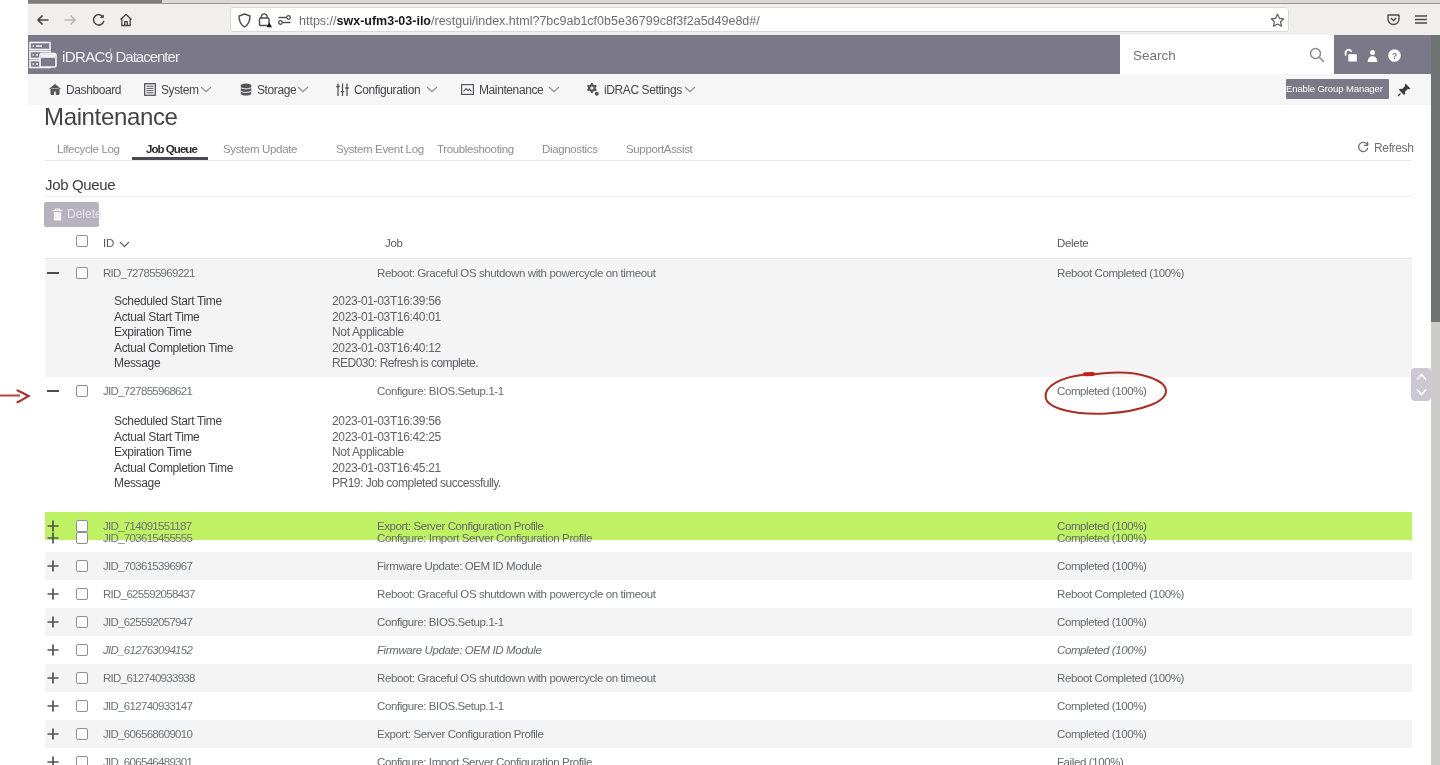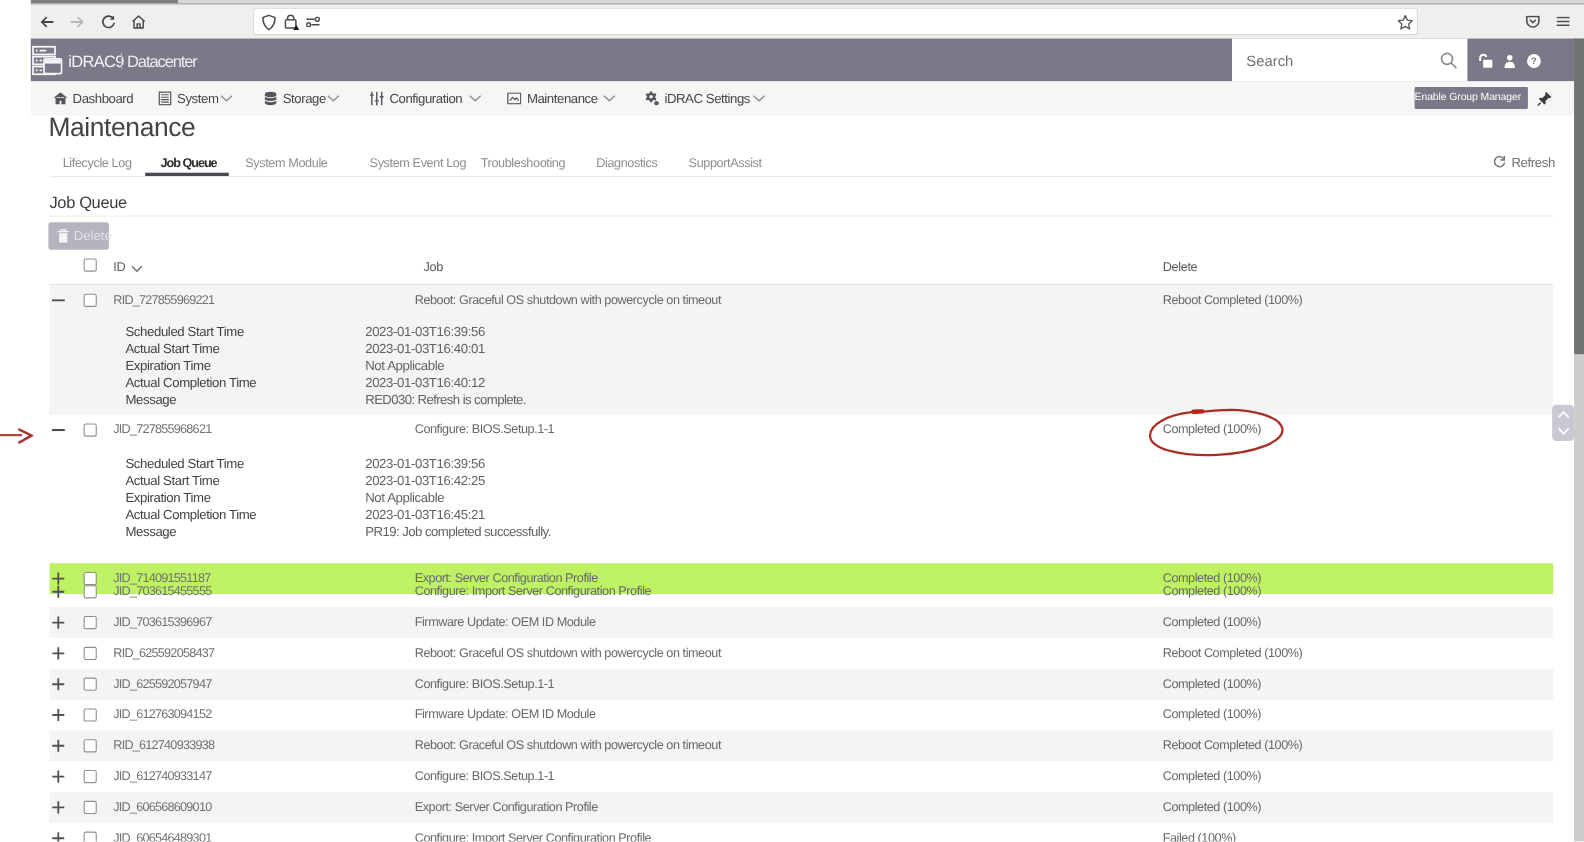--- a/index.html
+++ b/index.html
@@ -46,20 +46,21 @@
     <path d="M8.6 15.2 L14 15.2 L11.3 10.6 Z" fill="#1a1a1a"></path>
   </svg>
 
   <svg class="abs" style="left:278px;top:15px" width="13" height="10" viewBox="0 0 13 10">
     <path d="M0.5 2.5 H8" stroke="#4c4c4c" stroke-width="1.4"></path>
     <circle cx="10.5" cy="2.5" r="1.8" fill="none" stroke="#4c4c4c" stroke-width="1.3"></circle>
     <path d="M5 7.5 H12.5" stroke="#4c4c4c" stroke-width="1.4"></path>
     <circle cx="2.5" cy="7.5" r="1.8" fill="none" stroke="#4c4c4c" stroke-width="1.3"></circle>
   </svg>
 
+  <div class="abs" style="left:299px;top:14px;font-size:12.5px;color:#6d6d6d;white-space:nowrap;">https://<span style="color:#191919;font-weight:bold;">swx-ufm3-03-ilo</span>/restgui/index.html?7bc9ab1cf0b5e36799c8f3f2a5d49e8d#/</div>
 
   <svg class="abs" style="left:1270px;top:13px" width="15" height="15" viewBox="0 0 15 15">
     <path d="M7.5 1.2 L9.4 5.3 L13.8 5.8 L10.6 8.8 L11.5 13.2 L7.5 11 L3.5 13.2 L4.4 8.8 L1.2 5.8 L5.6 5.3 Z" fill="none" stroke="#585858" stroke-width="1.2" stroke-linejoin="round"></path>
   </svg>
 
   <svg class="abs" style="left:1387px;top:14px" width="13" height="12" viewBox="0 0 13 12">
     <path d="M1 1 H12 V5 A 5.5 5.5 0 0 1 1 5 Z" fill="none" stroke="#4c4c4c" stroke-width="1.4" stroke-linejoin="round"></path>
     <path d="M3.8 4 L6.5 6.6 L9.2 4" fill="none" stroke="#4c4c4c" stroke-width="1.4"></path>
   </svg>
 
@@ -173,21 +174,21 @@
   <svg class="abs" style="left:1397px;top:82px" width="15" height="15" viewBox="0 0 15 15">
     <path d="M8.5 1.5 L13.5 6.5 L12 7.2 L10.8 7 L8 9.8 L8.2 12 L7 13 L2 8 L3 6.8 L5.2 7 L8 4.2 L7.8 3 Z" fill="#3c3c3c"></path>
     <path d="M3.5 11.5 L1 14" stroke="#3c3c3c" stroke-width="1.3"></path>
   </svg>
 
   <div class="abs" style="left:44px;top:103px;font-size:24px;letter-spacing:-0.35px;color:#434343;">Maintenance</div>
 
   <div class="abs" style="left:45px;top:160px;width:1366px;height:1px;background:#e8e8e8;"></div>
   <div class="abs tab" style="left:57px;">Lifecycle Log</div>
   <div class="abs tab tab-on" style="left:146px;letter-spacing:-0.95px;">Job Queue</div>
-  <div class="abs tab" style="left:223px;">System Module</div>
+  <div class="abs tab" style="left:223px;">System Update</div>
   <div class="abs tab" style="left:336px;">System Event Log</div>
   <div class="abs tab" style="left:437px;">Troubleshooting</div>
   <div class="abs tab" style="left:542px;">Diagnostics</div>
   <div class="abs tab" style="left:626px;">SupportAssist</div>
   <div class="abs" style="left:132px;top:157px;width:76px;height:3px;background:#4c4851;"></div>
 
   <svg class="abs" style="left:1357px;top:141px" width="12" height="12" viewBox="0 0 12 12">
     <path d="M10.2 3.6 A 4.6 4.6 0 1 0 10.8 6.6" fill="none" stroke="#717171" stroke-width="1.3"></path>
     <path d="M10.6 0.8 L10.6 4.4 L7 4.4" fill="none" stroke="#717171" stroke-width="1.3"></path>
   </svg>
@@ -278,21 +279,21 @@
     </div>
     <div class="abs row" style="top:410.5px;background:#f4f4f5;">
       <svg class="abs" style="left:2px;top:8px" width="12" height="12" viewBox="0 0 12 12">
             <path d="M6 0.5 V11.5 M0.5 6 H11.5" stroke="#525254" stroke-width="1.7"></path>
           </svg>
       <div class="abs cb" style="left:31px;top:8px;"></div>
       <div class="abs c-id">JID_625592057947</div>
       <div class="abs c-job">Configure: BIOS.Setup.1-1</div>
       <div class="abs c-st">Completed (100%)</div>
     </div>
-    <div class="abs row" style="top:438.5px;">
+    <div class="abs row" style="top:438.5px;font-style:italic;">
       <svg class="abs" style="left:2px;top:8px" width="12" height="12" viewBox="0 0 12 12">
             <path d="M6 0.5 V11.5 M0.5 6 H11.5" stroke="#525254" stroke-width="1.7"></path>
           </svg>
       <div class="abs cb" style="left:31px;top:8px;"></div>
       <div class="abs c-id">JID_612763094152</div>
       <div class="abs c-job">Firmware Update: OEM ID Module</div>
       <div class="abs c-st">Completed (100%)</div>
     </div>
     <div class="abs row" style="top:466.5px;background:#f4f4f5;">
       <svg class="abs" style="left:2px;top:8px" width="12" height="12" viewBox="0 0 12 12">

